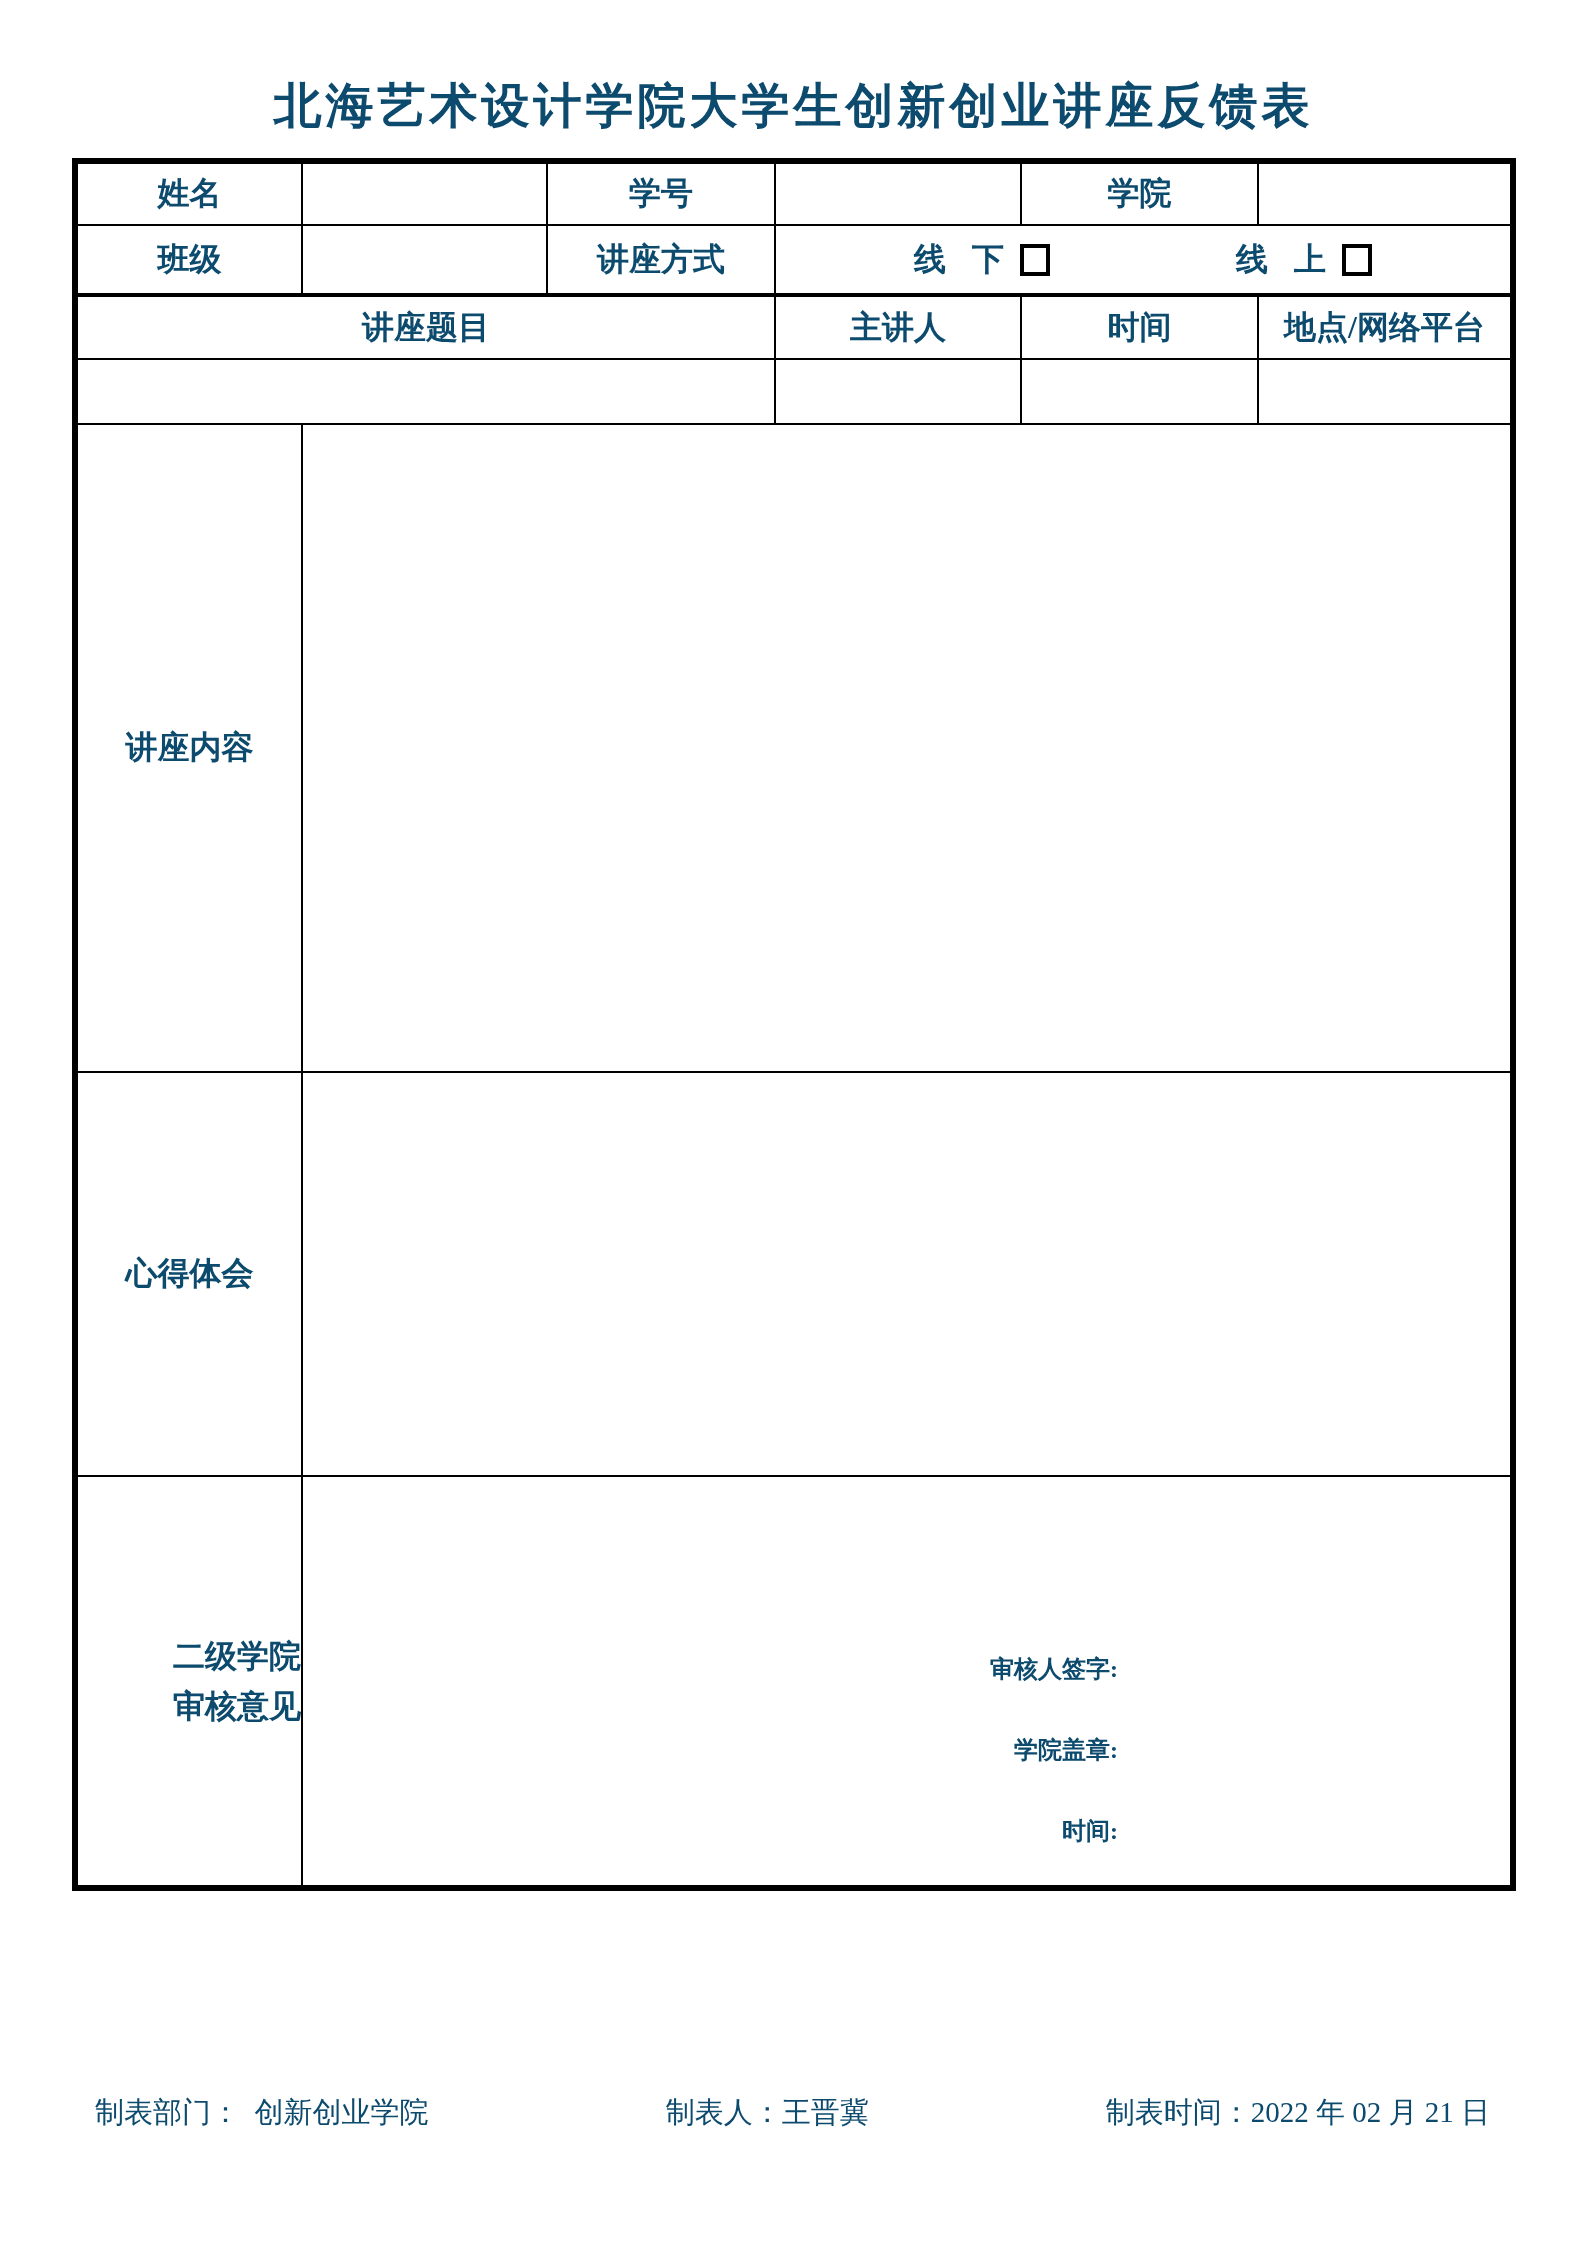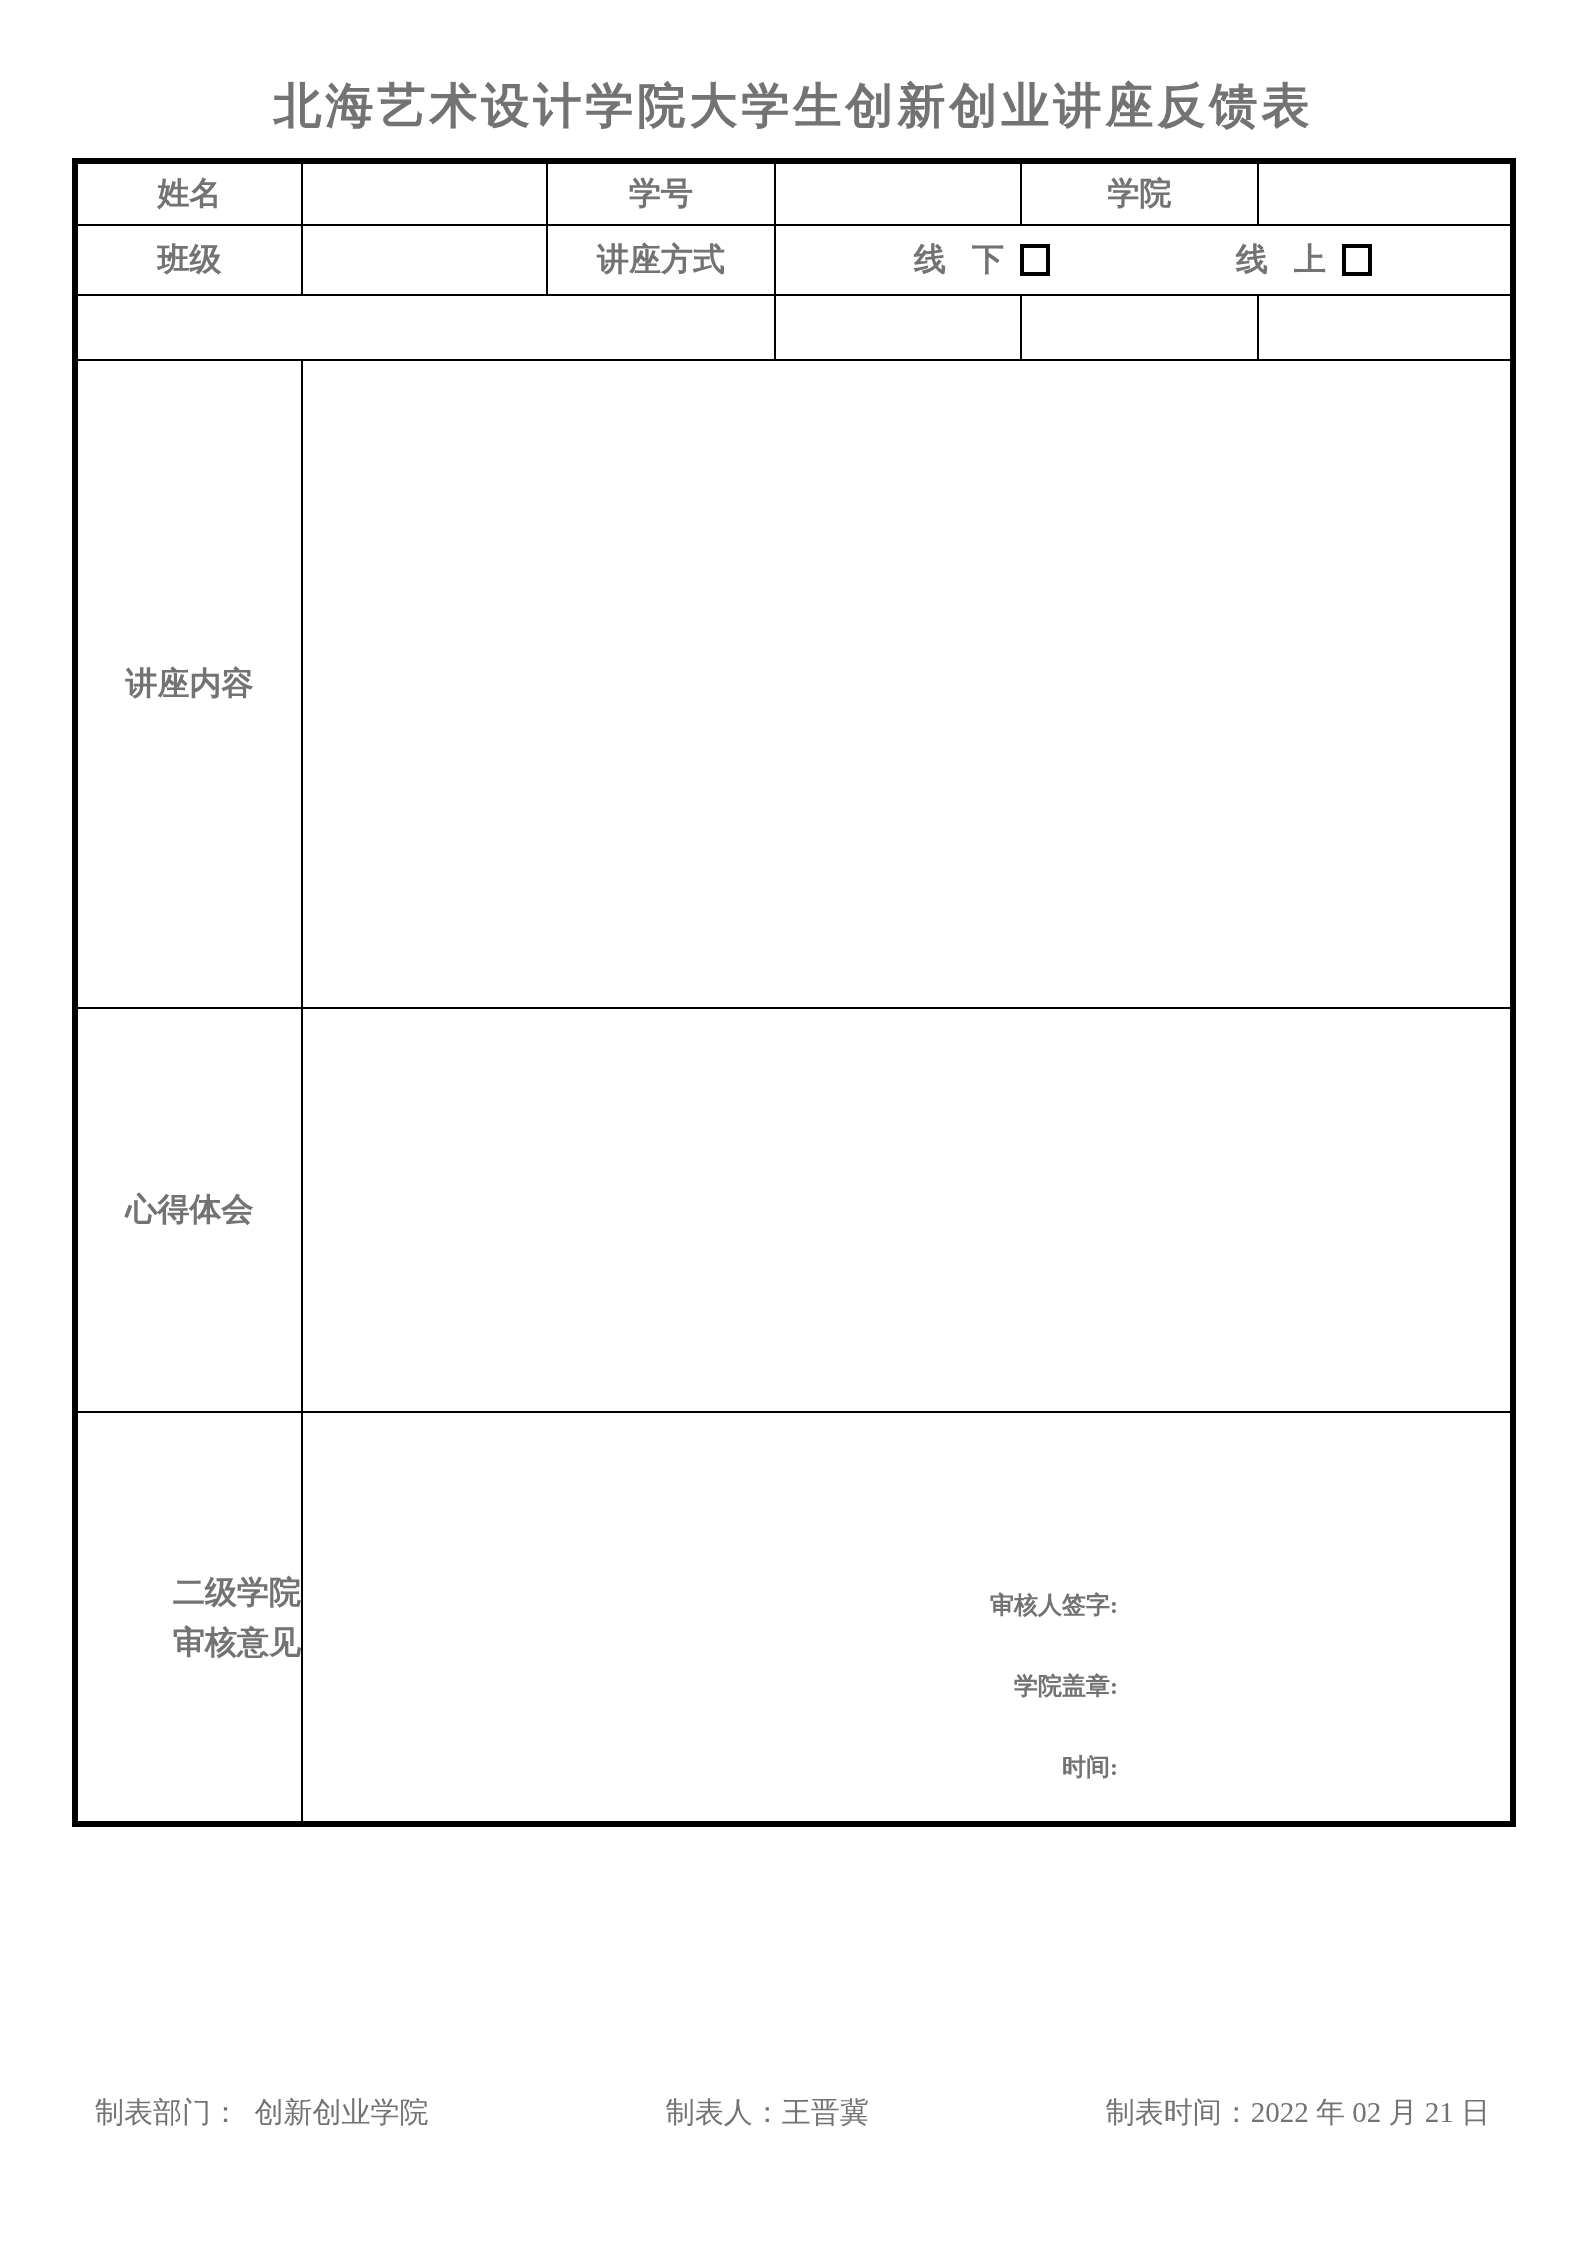--- a/index.html
+++ b/index.html
@@ -1,20 +1,20 @@
 <!DOCTYPE html>
 <html lang="zh"><head>
 <meta charset="utf-8">
 <style>
   html,body { margin:0; padding:0; background:#ffffff; }
   .page {
     position:relative;
     width:1587px; height:2245px;
     background:#ffffff;
-    color:#737373;
+    color:#0c4a6e;
     font-family:"Liberation Serif","DejaVu Serif",serif;
     overflow:hidden;
   }
   .title {
     position:absolute; top:74px; left:0; width:100%;
     text-align:center;
     font-size:48px; font-weight:bold; letter-spacing:4px;
     white-space:nowrap;
   }
   table.form {
@@ -102,20 +102,26 @@
       <td></td>
       <td>讲座方式</td>
       <td colspan="3">
         <div class="opt-row">
           <span class="opt"><span>线 下</span><span class="checkbox"></span></span>
           <span class="opt"><span>线 上</span><span class="checkbox"></span></span>
         </div>
       </td>
     </tr>
 
+    <tr class="r3">
+      <td colspan="3">讲座题目</td>
+      <td>主讲人</td>
+      <td>时间</td>
+      <td>地点/网络平台</td>
+    </tr>
 
     <tr class="r4">
       <td colspan="3"></td>
       <td></td>
       <td></td>
       <td></td>
     </tr>
 
     <tr class="r5">
       <td>讲座内容</td>

